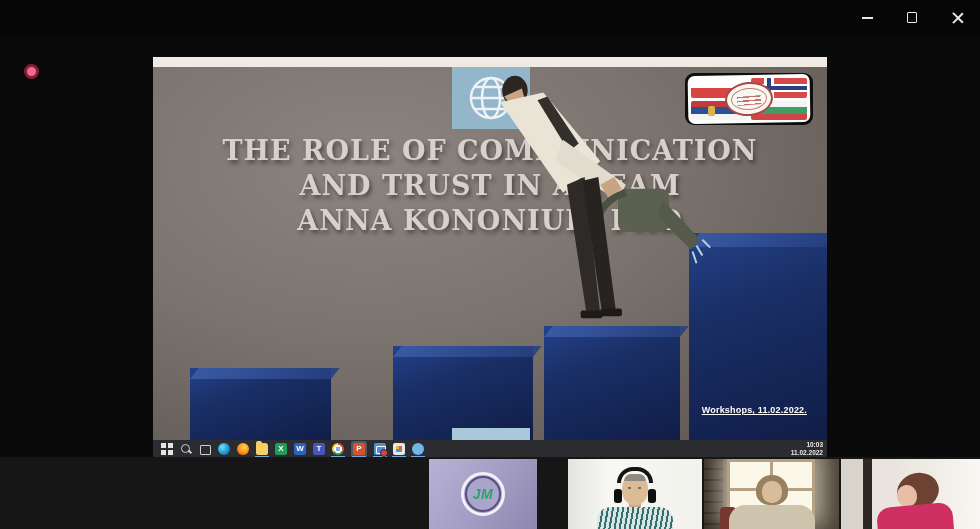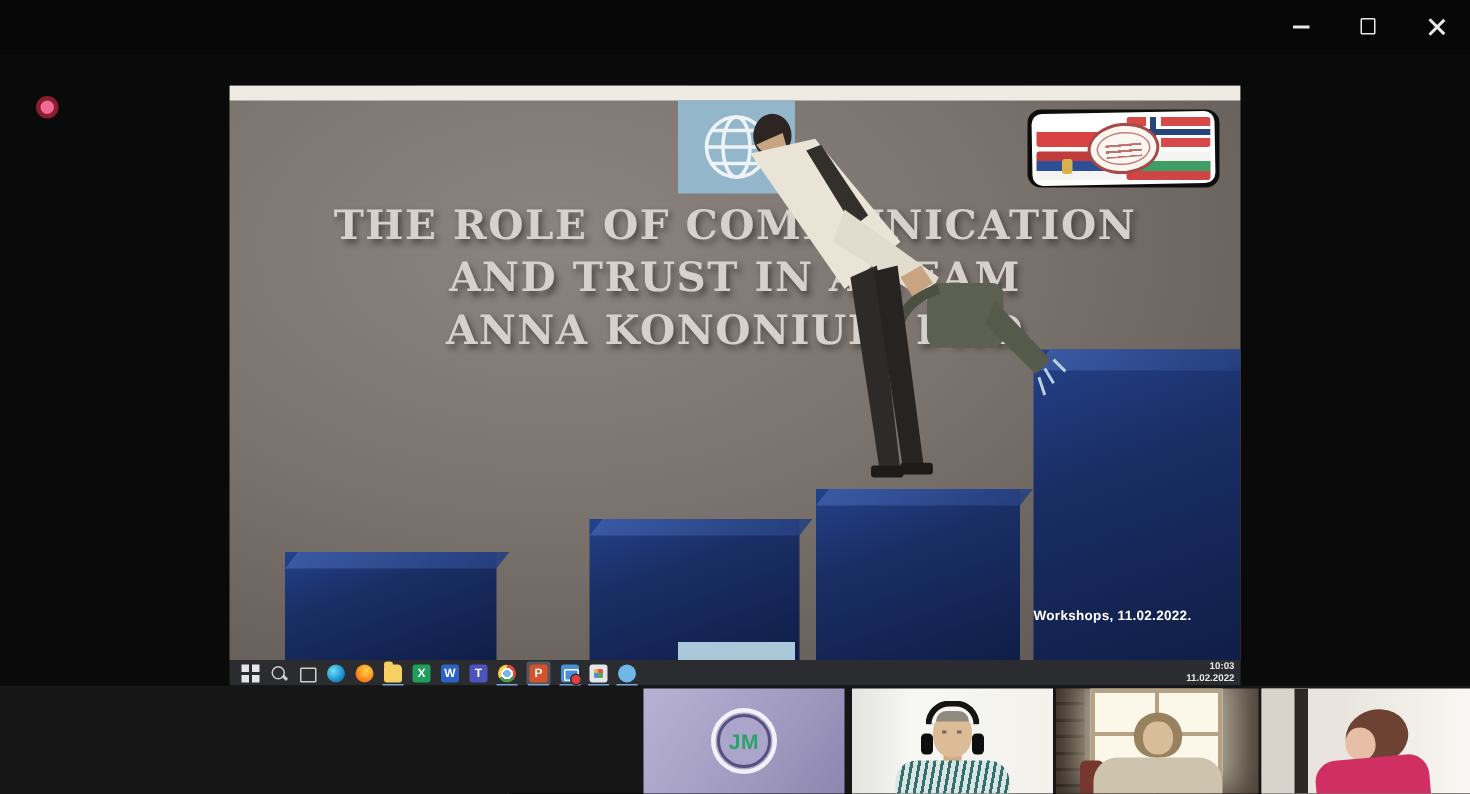--- a/index.html
+++ b/index.html
@@ -36,22 +36,22 @@
   .cube::before { content:""; position:absolute; left:0; top:0; width:100%; height:11px;
                   background:linear-gradient(90deg,#3c5ca6,#26407f); transform:skewX(-38deg); transform-origin:bottom left; opacity:.9; }
   .cube1 { left:37px; top:311px; width:141px; height:72px; }
   .cube2 { left:240px; top:289px; width:140px; height:94px; }
   .cube3 { left:391px; top:269px; width:136px; height:114px; }
   .cube4 { left:536px; top:176px; width:138px; height:207px; }
   .cube4::before { height:14px; }
 
   .man-svg { position:absolute; left:295px; top:10px; width:285px; height:265px; }
 
-  .slide-footnote { position:absolute; left:536px; top:348px; width:134px; text-align:left;
-                    color:#ffffff; font-size:9px; font-weight:bold; letter-spacing:.2px; }
+  .slide-footnote { position:absolute; left:520px; top:348px; width:134px; text-align:right;
+                    color:#ffffff; font-size:9px; font-weight:bold; letter-spacing:.2px;text-decoration:underline; }
 
   
   .logo { position:absolute; left:532px; top:16px; width:128px; height:52px; background:#0d0d0d; border-radius:9px; }
   .logo-paper { position:absolute; left:3px; top:2px; right:3px; bottom:2px; background:#fdfdfb; border-radius:7px; transform:rotate(-1deg); }
   .flag-grid { position:absolute; left:6px; top:5px; right:6px; bottom:5px; display:grid;
                grid-template-columns:1fr 1fr; grid-template-rows:1fr 1fr; gap:3px; }
   .flag { border-radius:2px; }
   .flag-poland { background:linear-gradient(180deg,#ffffff 0 50%, #d84444 50% 100%); }
   .flag-norway { background:
       linear-gradient(90deg, transparent 0 16px, #27447e 16px 20px, transparent 20px) no-repeat,
@@ -104,21 +104,21 @@
   .tb-clock { position:absolute; right:4px; top:1px; text-align:right; color:#e8e8e8; font-size:6.5px; line-height:7.5px; font-weight:bold; }
 
   
   .filmstrip { position:absolute; left:0; top:457px; width:980px; height:72px; background:#161616; }
   .avatar-zone { position:absolute; left:0; top:2px; width:427px; height:70px; background:#2b2b2b; }
   .avatar { position:absolute; top:19px; width:34px; height:34px; border-radius:50%; background:#ffffff;
             display:flex; align-items:center; justify-content:center; font-size:12px; font-weight:bold; cursor:pointer; }
   .avatar-overflow { width:38px; height:38px; top:17px; font-size:12px; }
   .tile { position:absolute; top:2px; height:70px; overflow:hidden; cursor:pointer; }
 
-  .tile-jm { left:429px; width:134px; background:linear-gradient(125deg,#b7b2d5 0%, #a29cc2 55%, #8d87b0 100%); }
+  .tile-jm { left:429px; width:108px; background:linear-gradient(125deg,#b7b2d5 0%, #a29cc2 55%, #8d87b0 100%);font-style:italic; }
   .jm-circle { position:absolute; left:50%; top:50%; width:44px; height:44px; margin:-22px 0 0 -22px;
                border-radius:50%; background:#aba5cb; border:3px solid #f2f0f8; display:flex; align-items:center; justify-content:center; }
   .jm-circle::before { content:""; position:absolute; left:1px; top:1px; right:1px; bottom:1px; border:2px solid #57507e; border-radius:50%; }
   .jm-text { font-size:14px; font-weight:bold; letter-spacing:.5px; }
 
   
   .tile-man { left:568px; width:134px; background:linear-gradient(90deg,#e3e3df, #f7f7f3 30%, #f2f1ec); }
   .m-shirt { position:absolute; left:50%; bottom:0; width:76px; height:22px; margin-left:-38px; border-radius:14px 14px 0 0;
              background:repeating-linear-gradient(100deg, #356e72 0 2px, #d7e6e0 2px 5px); }
   .m-neck { position:absolute; left:50%; bottom:20px; width:12px; height:8px; margin-left:-6px; background:#cfa884; }

